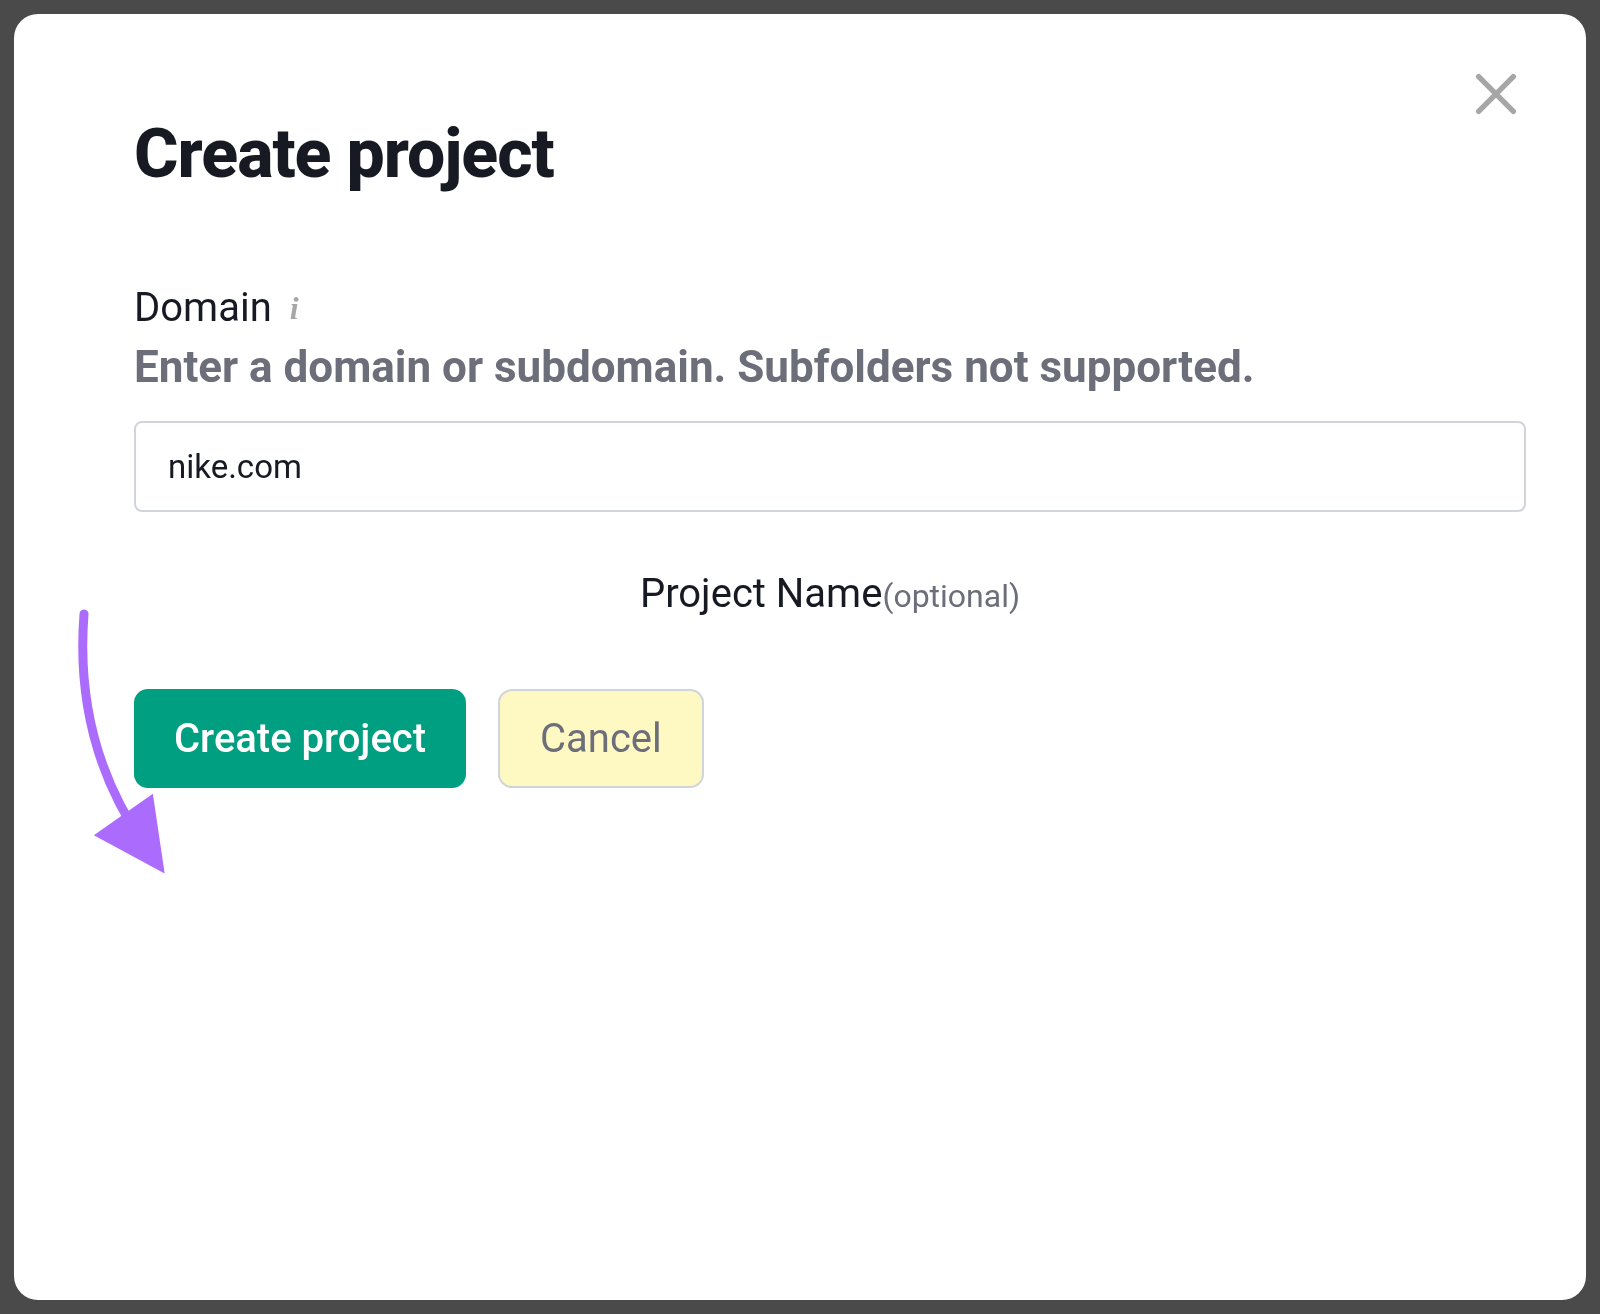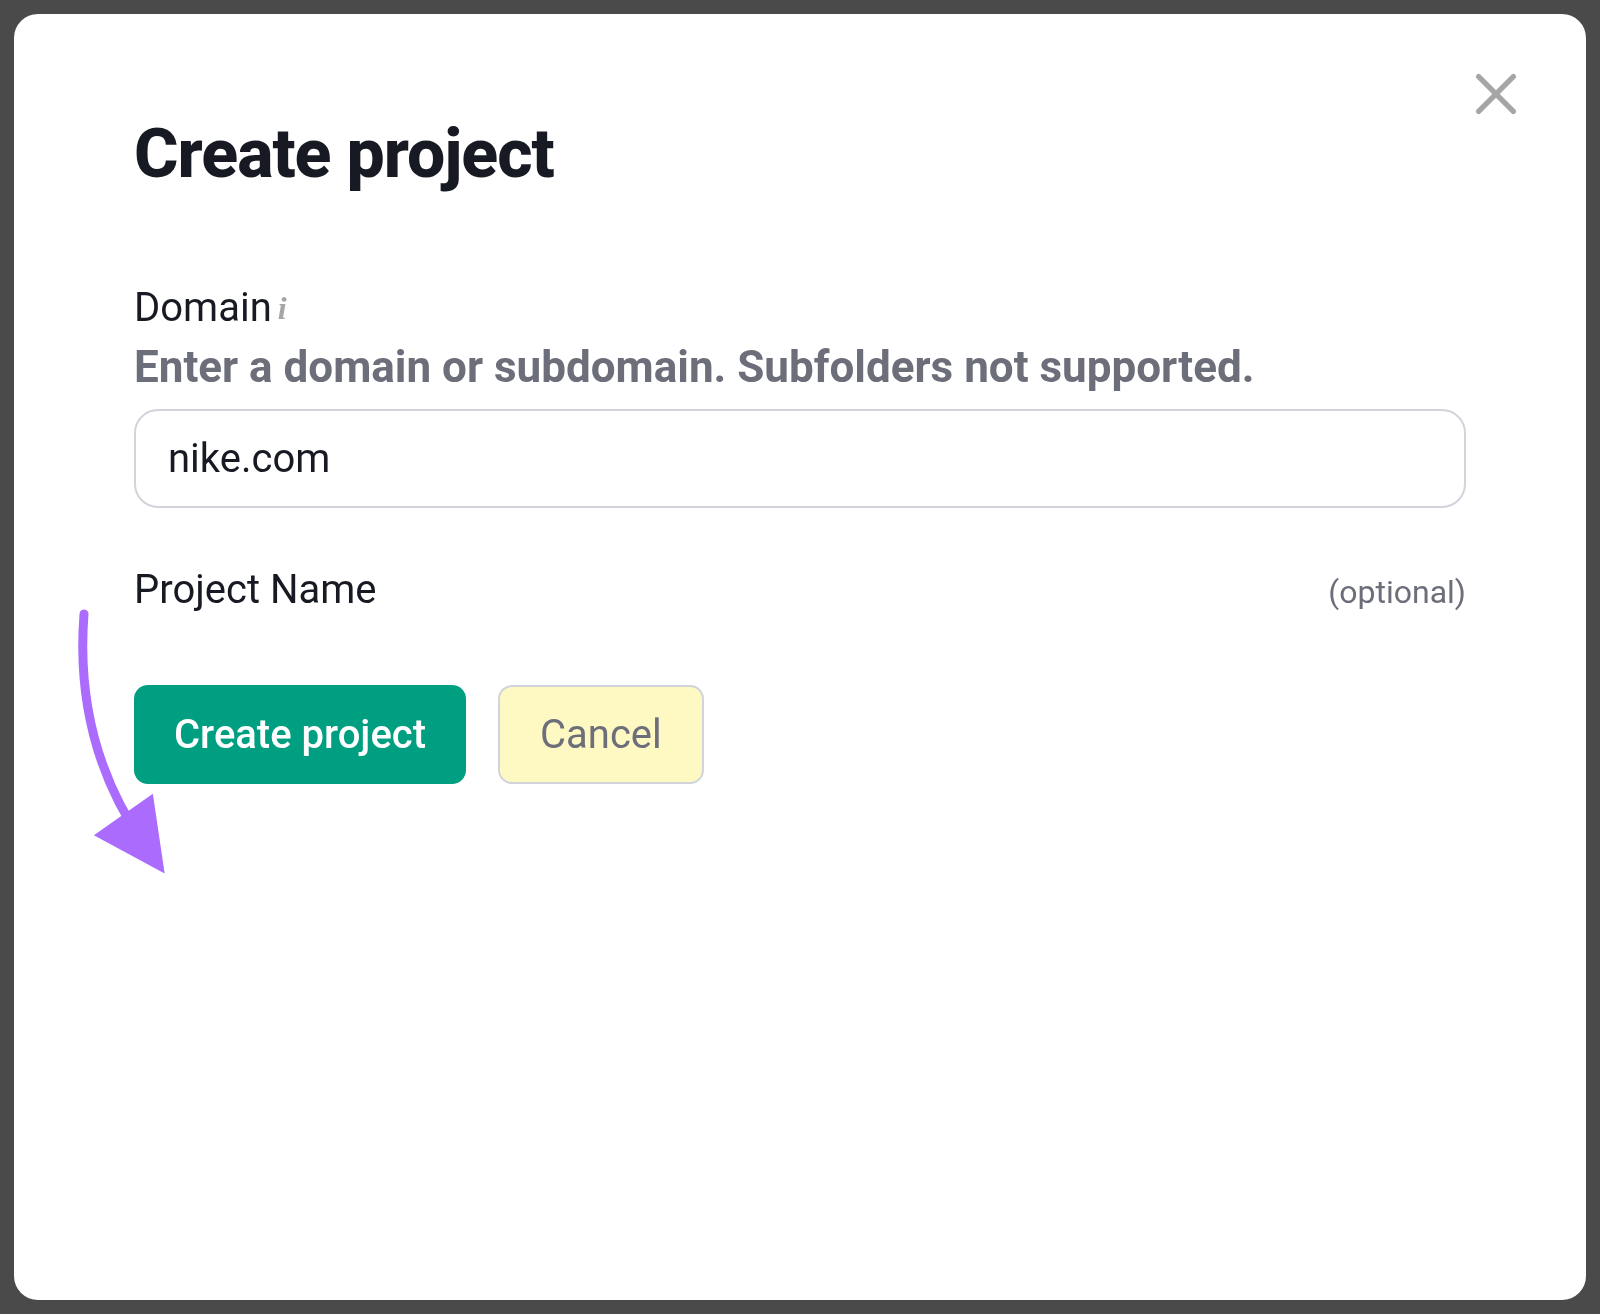--- a/index.html
+++ b/index.html
@@ -16,21 +16,21 @@
       overflow: hidden;
     }
     .modal {
       position: absolute;
       top: 14px;
       left: 14px;
       right: 14px;
       bottom: 14px;
       background: #ffffff;
       border-radius: 24px;
-      padding: 100px 120px 120px 120px;
+      padding: 100px 60px 120px 120px;
     }
     .close-btn {
       position: absolute;
       top: 50px;
       right: 60px;
       width: 60px;
       height: 60px;
       cursor: pointer;
       display: flex;
       align-items: center;
@@ -48,20 +48,21 @@
       color: #171a22;
       margin-bottom: 90px;
       letter-spacing: -1px;
     }
     .form-group {
       margin-bottom: 58px;
     }
     .label-row {
       display: flex;
       align-items: baseline;
+      gap: 12px;
     }
     .label {
       font-size: 40px;
       font-weight: 400;
       color: #171a22;
     }
     .info-icon {
       font-family: Georgia, serif;
       font-style: italic;
       font-size: 32px;
@@ -74,31 +75,31 @@
     .helper-text {
       font-size: 44px;
       color: #6c6e79;
       margin-top: 10px;
       margin-bottom: 0;
       font-weight: bold;
     }
     .input {
       width: 100%;
       padding: 24px 32px;
-      font-size: 40px;
+      font-size: 33px;
       color: #171a22;
       border: 2px solid #d1d4db;
-      border-radius: 24px;
-      margin-top: 16px;
+      border-radius: 8px;
+      margin-top: 28px;
       outline: none;
       font-family: inherit;
     }
     .label-row-flex {
       display: flex;
-      justify-content: space-between;
+      justify-content: center;
       align-items: baseline;
     }
     .optional {
       font-size: 32px;
       color: #6c6e79;
     }
     .button-row {
       display: flex;
       gap: 32px;
       margin-top: 72px;

